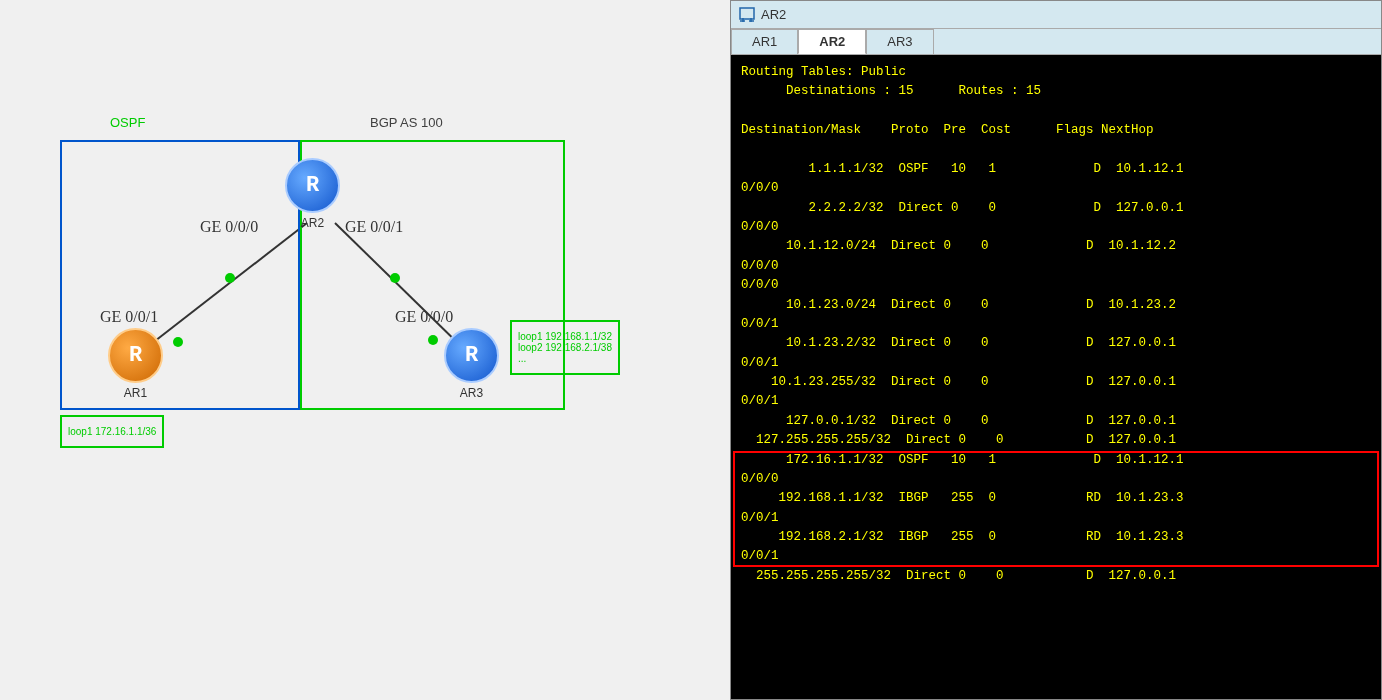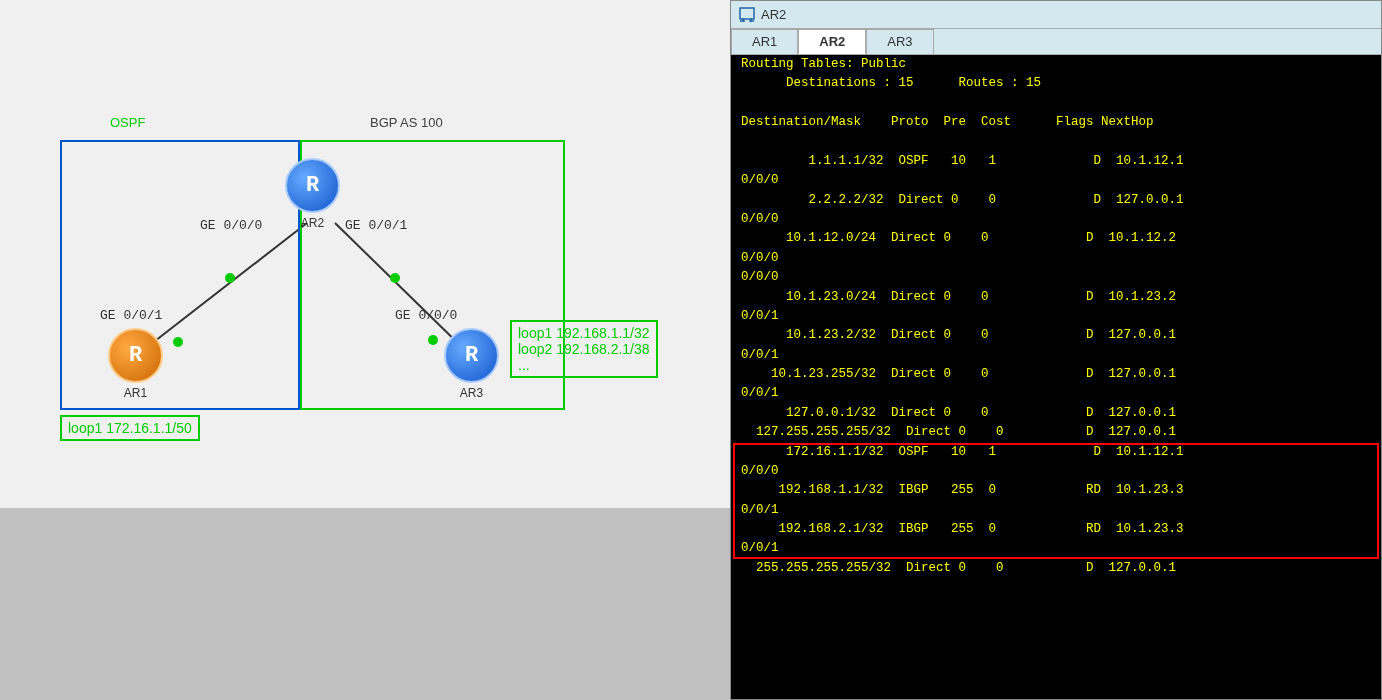--- a/index.html
+++ b/index.html
@@ -8,21 +8,21 @@
       height: 700px;
       background: #c0c0c0;
       font-family: 'Courier New', monospace;
       overflow: hidden;
       display: flex;
     }
 
     
     .left-panel {
       width: 730px;
-      height: 508px;
+      height: 700px;
       background: #f0f0f0;
       position: relative;
     }
 
     
     .right-panel {
       width: 652px;
       height: 700px;
       background: #000;
       display: flex;
@@ -74,21 +74,21 @@
       border-bottom: 1px solid #fff;
       font-weight: bold;
     }
 
     .terminal-content {
       flex: 1;
       background: #000;
       color: #ffff00;
       font-family: 'Courier New', monospace;
       font-size: 12.5px;
-      padding: 0 10px;
+      padding: 8px 10px;
       overflow: hidden;
       position: relative;
     }
 
     .terminal-line {
       white-space: pre;
       line-height: 1.55;
       color: #ffff00;
     }
 
@@ -188,33 +188,33 @@
       top: 0;
       left: 0;
       width: 100%;
       height: 100%;
       pointer-events: none;
     }
 
     
     .if-label {
       position: absolute;
-      font-size: 13px;
-      font-family: Liberation Mono, monospace;
+      font-size: 16px;
+      font-family: Liberation Serif, serif;
       color: #333;
       white-space: nowrap;
     }
 
     
     .info-box {
       position: absolute;
       border: 2px solid #00cc00;
       background: transparent;
-      padding: 3px 6px;
-      font-size: 14px;
+      padding: 9px 6px;
+      font-size: 10px;
       font-family: Arial, sans-serif;
       color: #00cc00;
       white-space: nowrap;
     }
   </style>
 </head>
 <body>
 
 <div class="left-panel">
   <div class="diagram-area">
@@ -256,21 +256,21 @@
         <span style="font-size:22px;">R</span>
       </div>
       <div class="router-label">AR3</div>
     </div>
 
     <div class="if-label" style="left:200px; top:218px;">GE 0/0/0</div>
     <div class="if-label" style="left:345px; top:218px;">GE 0/0/1</div>
     <div class="if-label" style="left:100px; top:308px;">GE 0/0/1</div>
     <div class="if-label" style="left:395px; top:308px;">GE 0/0/0</div>
 
-    <div class="info-box" style="left:60px; top:415px;">loop1 172.16.1.1/50</div>
+    <div class="info-box" style="left:60px; top:415px;">loop1 172.16.1.1/36</div>
 
     <div class="info-box" style="left:510px; top:320px;">
       <div>loop1 192.168.1.1/32</div>
       <div>loop2 192.168.2.1/38</div>
       <div>...</div>
     </div>
   </div>
 </div>
 
 <div class="right-panel">

